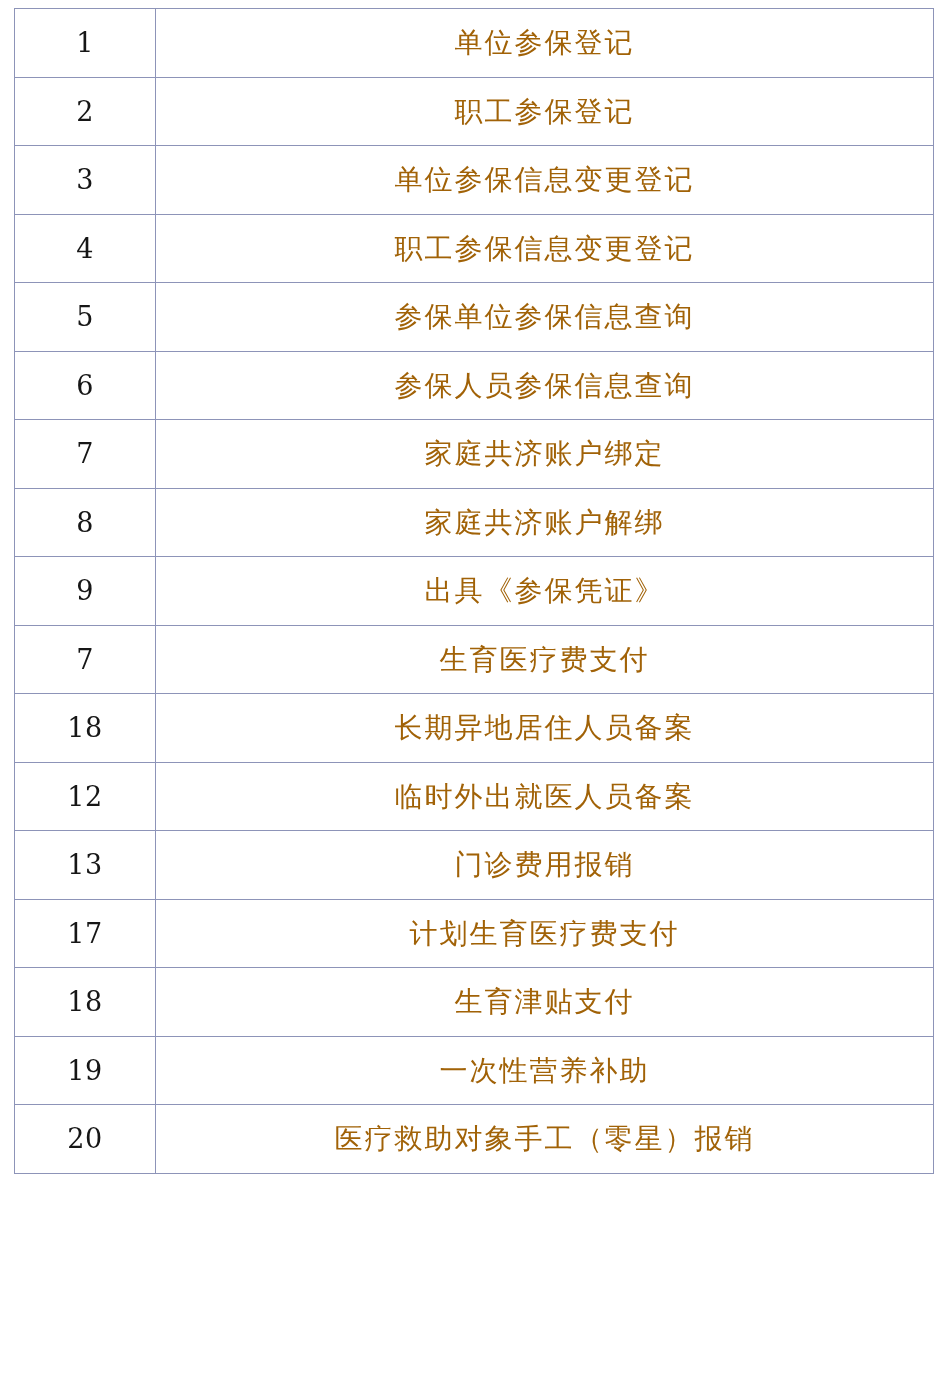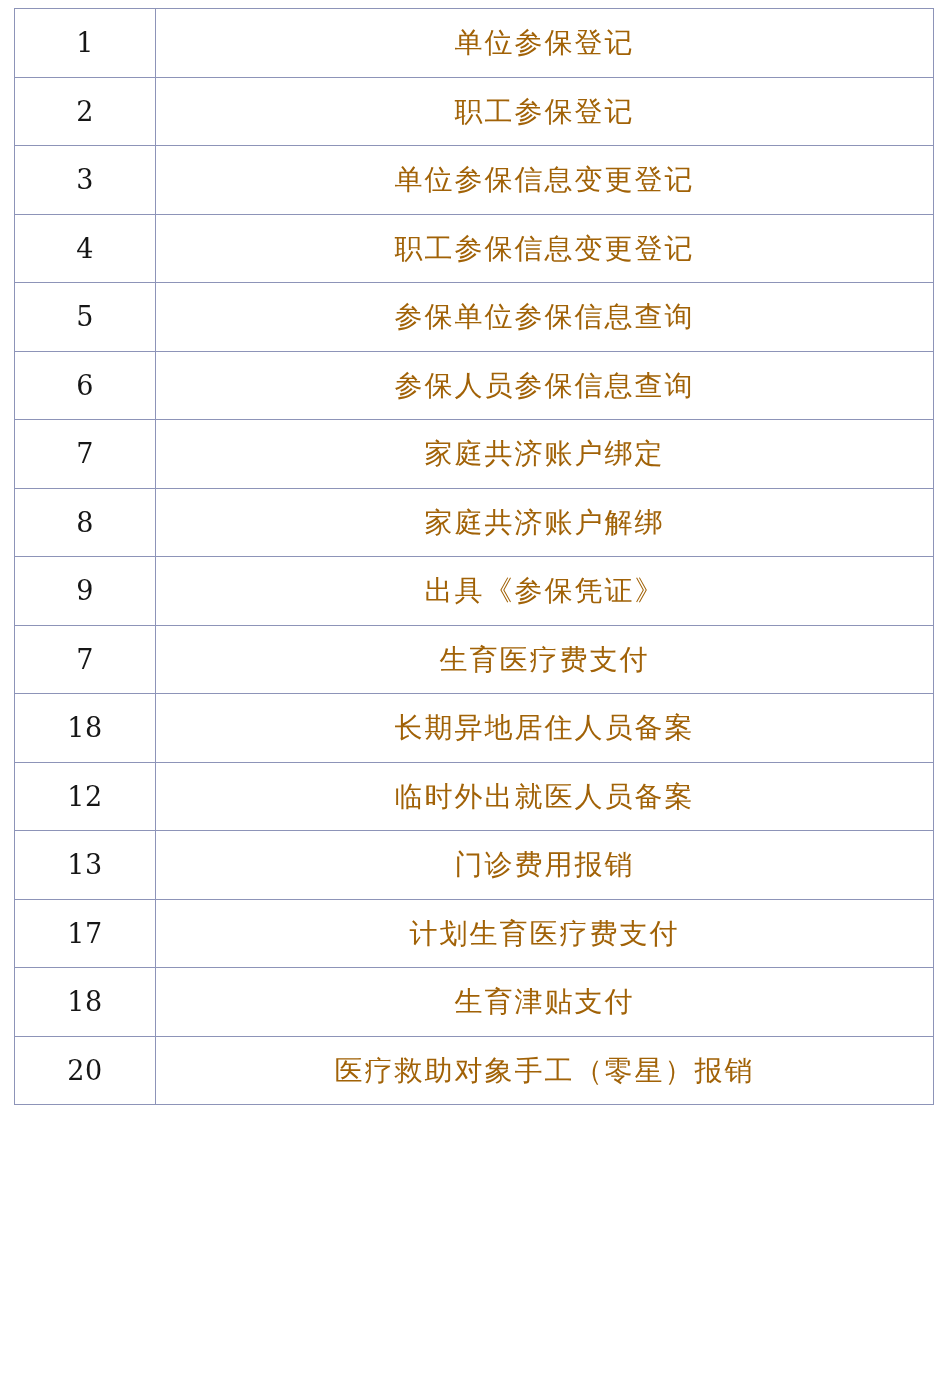--- a/index.html
+++ b/index.html
@@ -190,20 +190,28 @@
 
       <tr>
         <td class="num-cell">
             <span class="cell-inner">18</span>
           </td>
         <td class="name-cell">
             <span class="cell-inner">生育津贴支付</span>
           </td>
       </tr>
 
+      <tr>
+        <td class="num-cell">
+            <span class="cell-inner">19</span>
+          </td>
+        <td class="name-cell">
+            <span class="cell-inner">一次性营养补助</span>
+          </td>
+      </tr>
 
       <tr>
         <td class="num-cell">
             <span class="cell-inner">20</span>
           </td>
         <td class="name-cell">
             <span class="cell-inner">医疗救助对象手工（零星）报销</span>
           </td>
       </tr>
 

